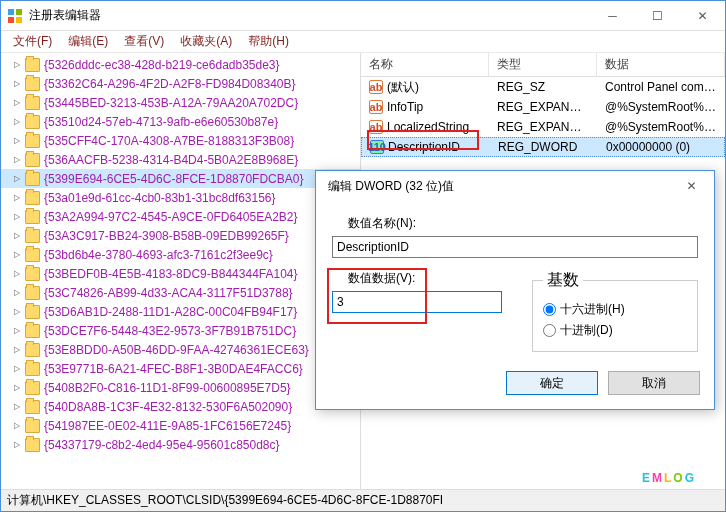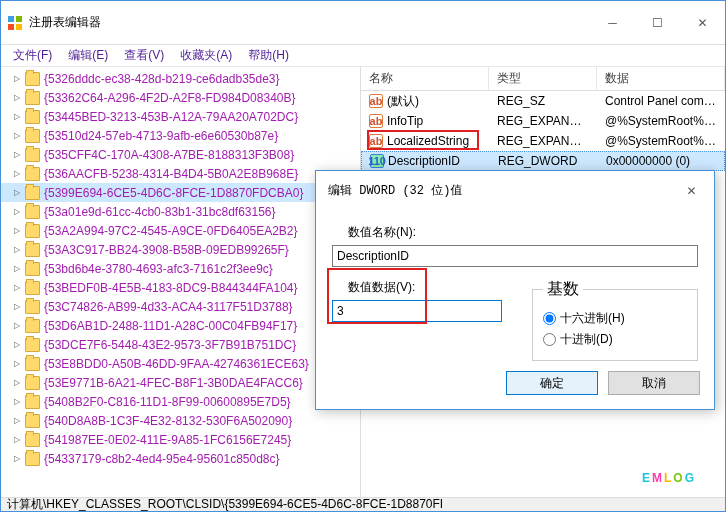--- a/index.html
+++ b/index.html
@@ -1,28 +1,28 @@
 <!DOCTYPE html>
 <html><head>
 <meta charset="utf-8">
 <style>
 * { box-sizing: border-box; margin: 0; padding: 0; font-family: "Microsoft YaHei", "Segoe UI", sans-serif; font-size: 12px; }
 body { width: 726px; height: 512px; background: #f0f0f0; position: relative; overflow: hidden; }
 
 .window { position: absolute; background: #fff; border: 1px solid #4a90d9; display: flex; flex-direction: column; }
 .main-window { left: 0; top: 0; width: 726px; height: 512px; }
 
-.titlebar { height: 44px; background: #fff; display: flex; align-items: center; padding-left: 6px; border-bottom: 1px solid #e0e0e0; }
+.titlebar { height: 30px; background: #fff; display: flex; align-items: center; padding-left: 6px; border-bottom: 1px solid #e0e0e0; }
 .titlebar .app-icon { width: 16px; height: 16px; margin-right: 6px; }
 .titlebar .title { flex: 1; font-size: 12px; color: #000; }
 .win-controls { display: flex; }
 .win-btn { width: 45px; height: 29px; display: flex; align-items: center; justify-content: center; color: #555; }
 
 .menubar { height: 22px; display: flex; align-items: center; padding: 0 4px; background: #fff; border-bottom: 1px solid #e8e8e8; }
-.menubar .menu-item { padding: 2px 8px; color: #4c1d95; }
+.menubar .menu-item { padding: 2px 8px; color: #7f1d1d; }
 
 .content { flex: 1; display: flex; overflow: hidden; }
 
 .tree-pane { width: 360px; border-right: 1px solid #ddd; overflow: auto; background: #fff; padding-top: 2px; }
 .tree-row { display: flex; align-items: center; height: 19px; padding-left: 10px; white-space: nowrap; }
 .tree-row.selected { background: #cce8ff; }
 .expander { width: 12px; height: 12px; display: inline-flex; align-items: center; justify-content: center; color: #666; margin-right: 2px; font-size: 8px; }
 .folder-icon { width: 15px; height: 14px; background: #ffd96a; border: 1px solid #d6a93e; border-radius: 1px; margin-right: 4px; position: relative; }
 .folder-icon:before { content:""; position:absolute; top:-3px; left:0; width:6px; height:3px; background:#ffd96a; border:1px solid #d6a93e; border-bottom:none; border-radius:1px 1px 0 0; }
 .node-label { font-size: 12px; color: #a21caf; }
@@ -54,21 +54,21 @@
 .col-left { width: 170px; }
 .fieldset { border: 1px solid #ccc; padding: 6px 10px 8px 10px; margin-top: 4px; }
 .fieldset legend { font-size: 16px; padding: 0 4px; font-family: Liberation Serif, serif; }
 .radio-row { display:flex; align-items:center; margin: 4px 0; gap:4px; }
 .dlg-buttons { display:flex; justify-content:flex-end; gap: 10px; padding: 10px 14px 14px 0; }
 .btn { width: 92px; height: 24px; border: 1px solid #adadad; background: #e1e1e1; display:flex; align-items:center; justify-content:center; }
 .btn.primary { border: 1px solid #0078d7; background:#e5f1fb; }
 
 .hl2 { left: 327px; top: 268px; width: 100px; height: 56px; }
 
-.statusbar { height: 14px; border-top: 1px solid #ddd; background: #f0f0f0; display:flex; align-items:center; padding: 0 6px; color:#000; overflow:hidden; }
+.statusbar { height: 22px; border-top: 1px solid #ddd; background: #f0f0f0; display:flex; align-items:center; padding: 0 6px; color:#000; overflow:hidden; }
 
 .watermark { position:absolute; right: 30px; bottom: 20px; font-size: 44px; font-weight: 900; letter-spacing: 2px; pointer-events:none; }
 .watermark span:nth-child(1){color:#1fc6d9;}
 .watermark span:nth-child(2){color:#ff3ea5;}
 .watermark span:nth-child(3){color:#ffb400;}
 .watermark span:nth-child(4){color:#7ac70c;}
 .watermark span:nth-child(5){color:#1fc6d9;}
 </style>
 </head>
 <body>
@@ -250,21 +250,21 @@
 
   <div class="statusbar">
     <span>计算机\HKEY_CLASSES_ROOT\CLSID\{5399E694-6CE5-4D6C-8FCE-1D8870FI</span>
   </div>
 </div>
 
 <div class="highlight-box hl1"></div>
 
 <div class="dialog">
   <div class="titlebar">
-    <span class="title" style="padding-left:6px;font-family:Liberation Mono, monospace;">编辑 DWORD (32 位)值</span>
+    <span class="title" style="padding-left:6px;">编辑 DWORD (32 位)值</span>
     <div class="win-controls">
       <div class="win-btn close">✕</div>
     </div>
   </div>
   <div class="dlg-body">
     <div class="fieldlabel">数值名称(N):</div>
     <input class="textbox readonly" readonly="" value="DescriptionID" style="">
     <div class="row2">
       <div class="col-left">
         <div class="fieldlabel">数值数据(V):</div>

